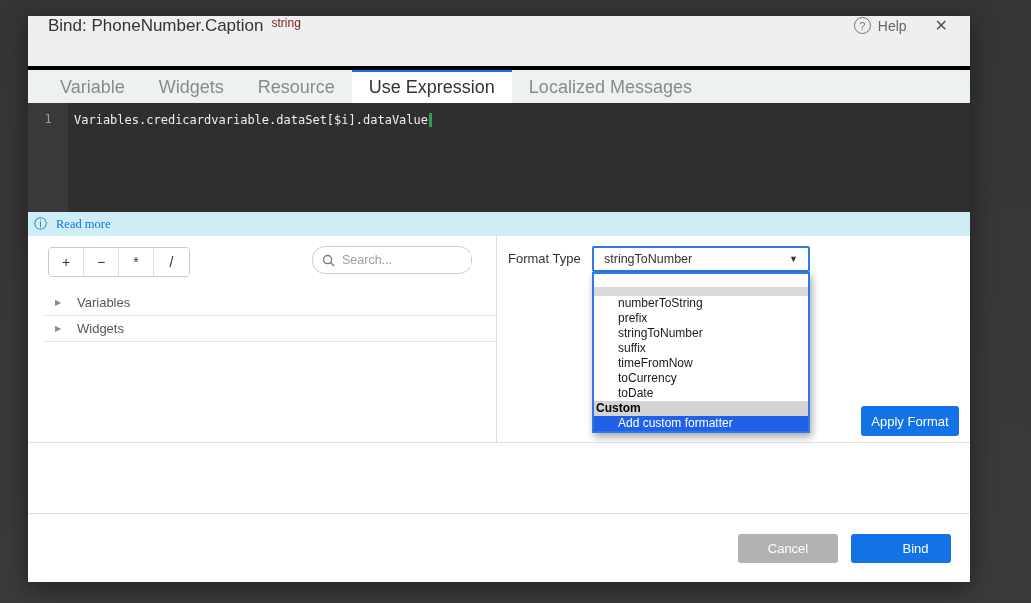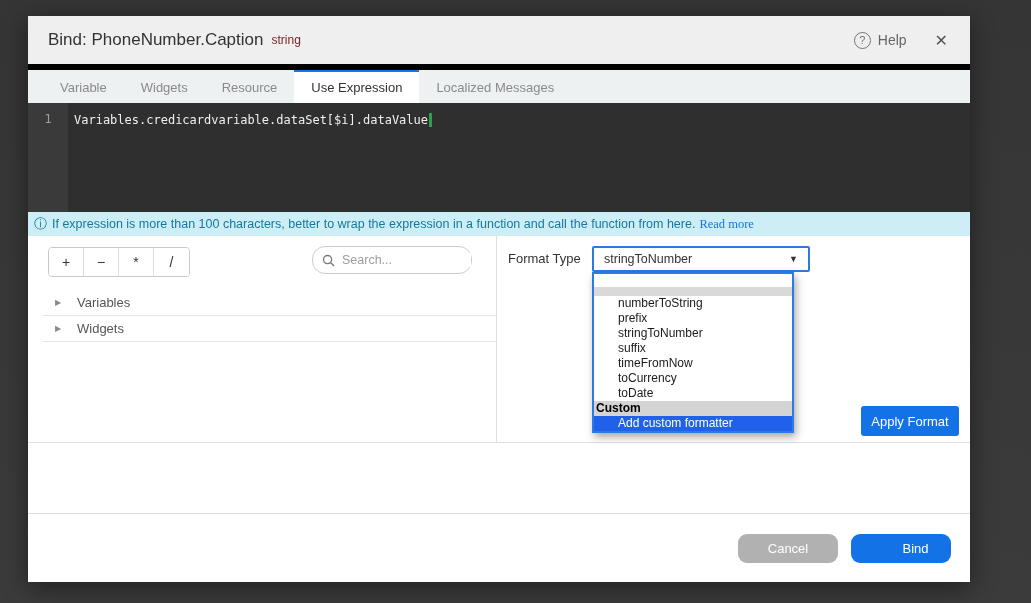--- a/index.html
+++ b/index.html
@@ -9,39 +9,39 @@
     background:linear-gradient(180deg,#353535 0%,#3b3b3b 100%);
     position:relative; overflow:hidden;
   }
   .modal {
     position:absolute; left:28px; top:16px; width:942px; height:566px;
     background:#ffffff; box-shadow:0 6px 24px rgba(0,0,0,0.45);
     display:flex; flex-direction:column;
   }
   
   .header {
-    height:54px; background:#efefef; border-bottom:6px solid #000000;
-    display:flex; align-items:center; padding:0 20px; flex:0 0 auto;
+    height:54px; background:#efefef; border-bottom:4px solid #000000;
+    display:flex; align-items:flex-start; padding:0 20px; flex:0 0 auto;
   }
   .title { font-size:17px; color:#333; }
   .type-label { font-size:12px; color:#7f1d1d; margin-left:8px; }
   .header-actions { margin-left:auto; display:flex; align-items:center; gap:14px; }
   .help-btn { display:flex; align-items:center; gap:7px; cursor:pointer; }
   .help-circle {
     width:17px; height:17px; border:1.5px solid #757575; border-radius:50%;
     font-size:11px; color:#757575; display:flex; align-items:center; justify-content:center;
   }
   .help-text { font-size:14px; color:#666; }
   .close { font-size:16px; color:#555; cursor:pointer; padding:0 2px; margin-left:12px; }
   
   .tabs {
     height:33px; background:#eef1f2; display:flex; padding-left:15px; flex:0 0 auto;
   }
   .tab {
-    height:33px; line-height:31px; padding:0 17px; font-size:13px; color:#8a8a8a;
+    height:33px; line-height:31px; padding:0 17px; font-size:18px; color:#8a8a8a;
     cursor:pointer; border-top:2px solid transparent;
   }
   .tab.active { background:#ffffff; color:#333; border-top:2px solid #1a73e8; }
   
   .editor {
     height:109px; background:#2f2f2f; display:flex; flex:0 0 auto;
     font-family:"DejaVu Sans Mono", monospace; font-size:12px;
   }
   .gutter {
     width:40px; background:#3a3a3a; color:#9e9e9e; text-align:center;
@@ -91,21 +91,21 @@
   .right-panel { flex:1; position:relative; }
   .format-label { position:absolute; left:11px; top:10px; line-height:26px; font-size:13px; color:#333; }
   .select {
     position:absolute; left:95px; top:10px; width:218px; height:26px;
     border:2px solid #2d79e5; border-radius:2px; background:#fff;
     display:flex; align-items:center; padding:0 10px; cursor:pointer;
   }
   .select .sel-value { font-size:12.5px; color:#333; }
   .select .arrow { margin-left:auto; font-size:9px; color:#333; }
   .dropdown {
-    position:absolute; left:95px; top:36px; width:202px; background:#fff;
+    position:absolute; left:95px; top:36px; width:218px; background:#fff;
     border:2px solid #2d79e5; z-index:10; box-shadow:2px 4px 8px rgba(0,0,0,0.35);
   }
   .row-blank-white { height:13px; background:#fff; }
   .row-blank-gray  { height:9px; background:#d9d9d9; }
   .opt {
     height:15px; line-height:15px; font-size:12px; color:#1a1a1a;
     padding-left:24px; cursor:pointer; white-space:nowrap;
   }
   .opt.group { font-weight:bold; padding-left:2px; background:#d4d4d4; color:#000000; cursor:default; }
   .opt.selected { background:#2161e9; color:#fff; }
@@ -113,21 +113,21 @@
     position:absolute; right:11px; bottom:6px; width:98px; height:30px;
     background:#1373e6; color:#fff; border:none; border-radius:3px;
     font-size:13px; cursor:pointer; font-family:"Liberation Sans", sans-serif;
   }
   
   .spacer { flex:1; background:#fff; }
   .footer {
     height:69px; border-top:1px solid #dcdcdc; position:relative; flex:0 0 auto; background:#fff;
   }
   .footer button {
-    position:absolute; top:20px; width:100px; height:29px; border:none; border-radius:9px;
+    position:absolute; top:20px; width:100px; height:29px; border:none; border-radius:3px;
     font-size:13px; color:#fff; cursor:pointer; font-family:"Liberation Sans", sans-serif;
   }
   .cancel-btn { right:132px; background:#b1b1b1; }
   .bind-btn { right:19px; background:#1373e6;padding-left:29px; }
 </style>
 </head>
 <body>
 
 <div class="modal">
 
@@ -158,21 +158,20 @@
     <div class="code-area">
       <div class="code-line">
         <span>Variables.credicardvariable.dataSet[$i].dataValue</span>
           <span class="cursor"></span>
       </div>
     </div>
   </div>
 
   <div class="info-bar">
     <span class="info-icon">ⓘ</span>
-    <span class="info-text">If expression is more than 100 characters, better to wrap the expression in a function and call the function from here.</span>
     <a class="read-more">Read more</a>
   </div>
 
   <div class="panels">
 
     <div class="left-panel">
       <div class="op-group">
         <button class="op">+</button>
         <button class="op">−</button>
         <button class="op">*</button>

